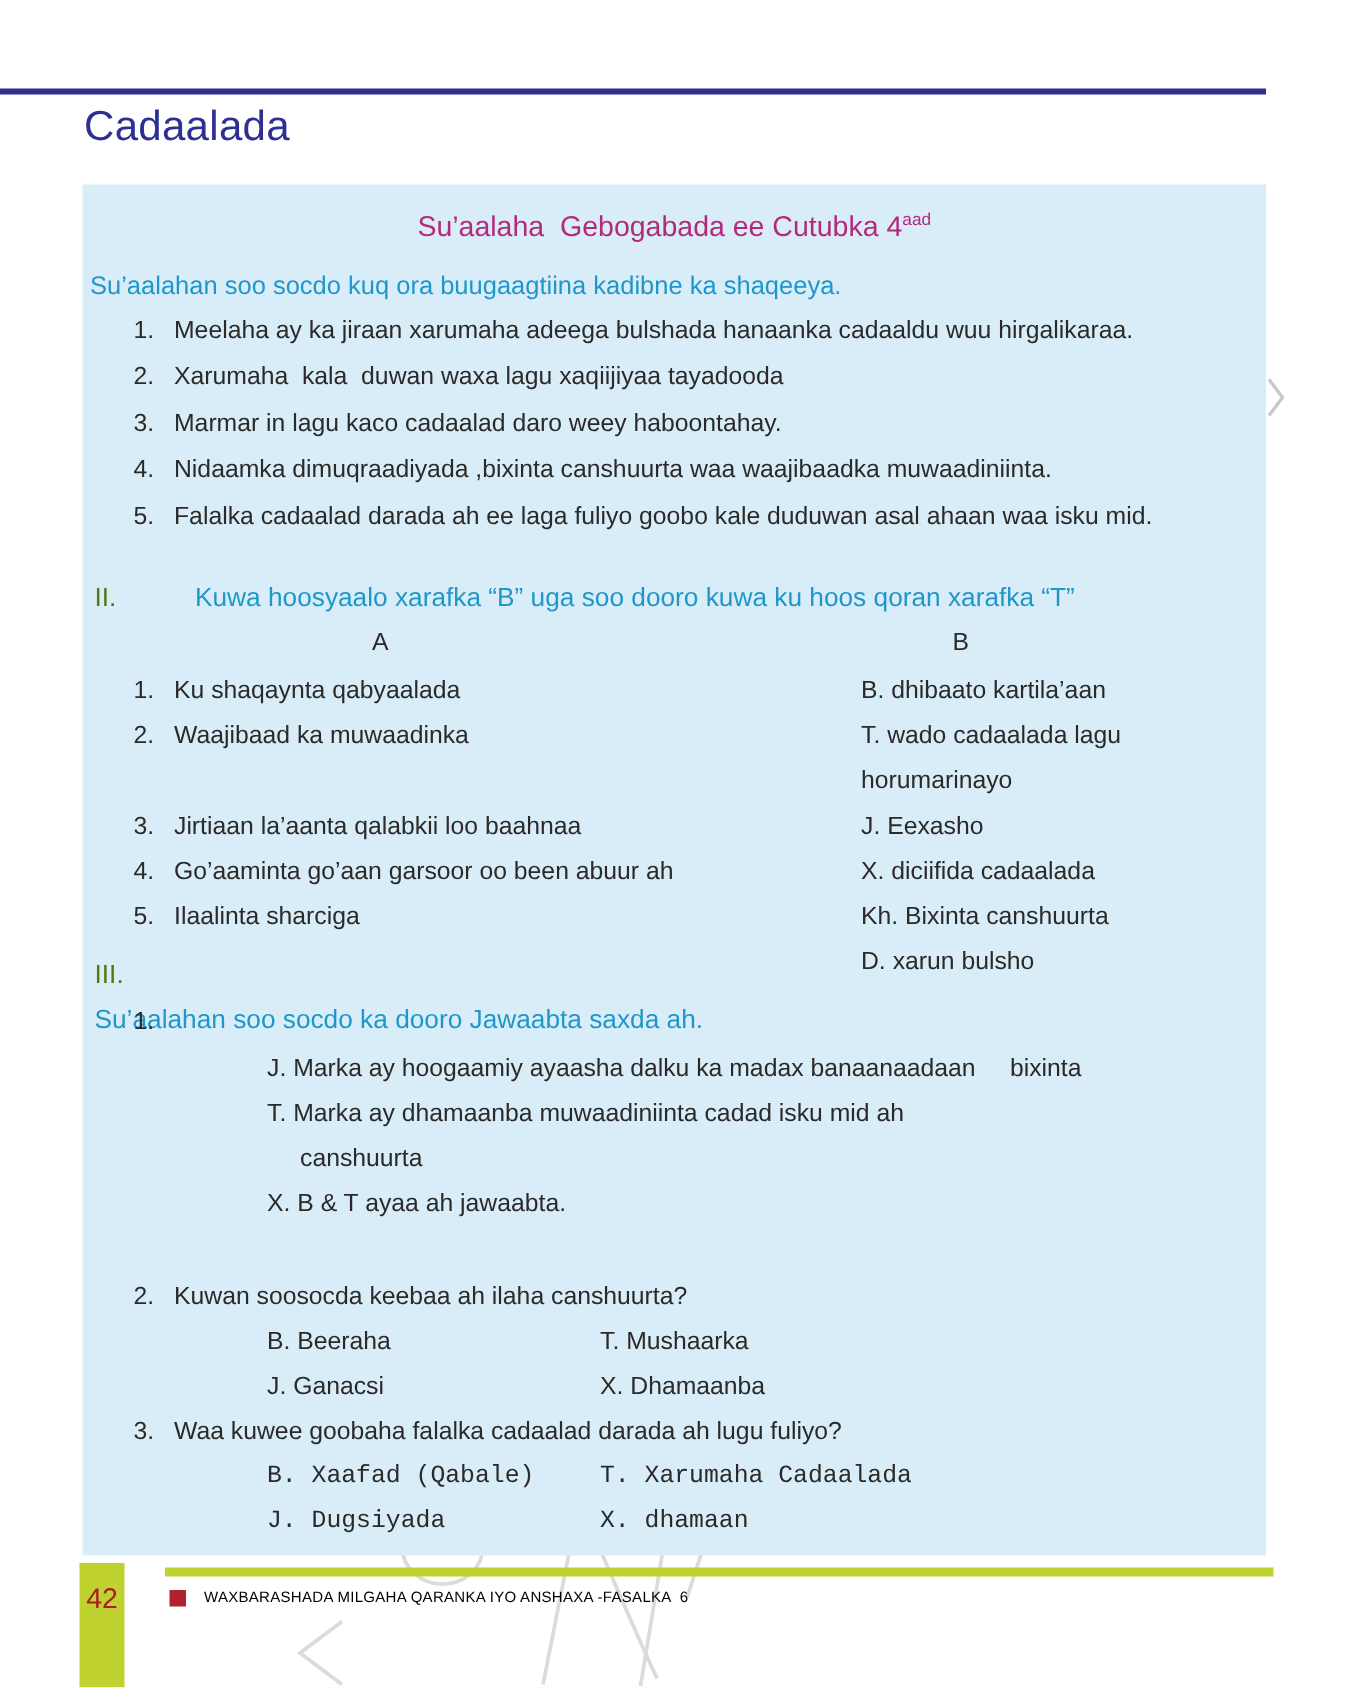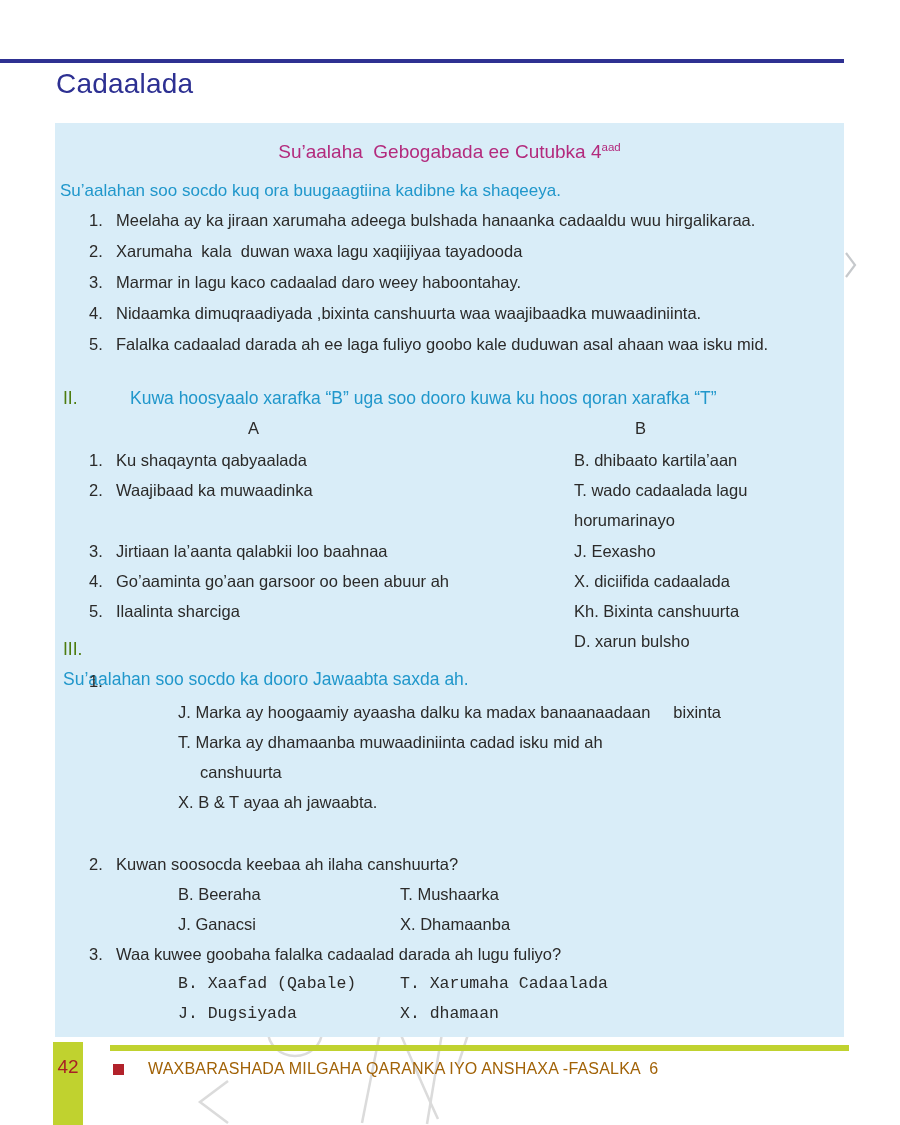--- a/index.html
+++ b/index.html
@@ -40,21 +40,21 @@
   .q3-grid{top:846px;font-family:Liberation Mono, monospace;}
   .opt-row{display:flex;margin-left:123px;line-height:30px;}
   .opt-c1{flex:none;width:222px;white-space:pre-wrap;}
   .opt-c2{white-space:pre-wrap;}
   .side-bar{position:absolute;left:53px;top:1042px;width:30px;height:83px;background:#c0d22f;
             display:flex;justify-content:center;}
   .page-num{color:#a82025;font-size:19px;margin-top:14px;}
   .footer-rule{position:absolute;left:110px;top:1045px;width:739px;height:6px;background:#c0d22f;}
   .footer-row{position:absolute;left:113px;top:1060px;display:flex;align-items:center;}
   .bullet-sq{width:11px;height:11px;background:#b2222b;flex:none;}
-  .footer-text{margin-left:24px;color:#a16207;font-size:16px;letter-spacing:.2px;white-space:pre-wrap;}
+  .footer-text{margin-left:12px;color:#000000;font-size:10px;letter-spacing:.2px;white-space:pre-wrap;}
   .chevron{position:absolute;left:844px;top:251px;}
   .watermark{position:absolute;left:170px;top:1003px;pointer-events:none;}
 </style>
 </head>
 <body>
 
 <div class="page">
 
   <div class="top-rule"></div>
   <div class="page-title">Cadaalada</div>

